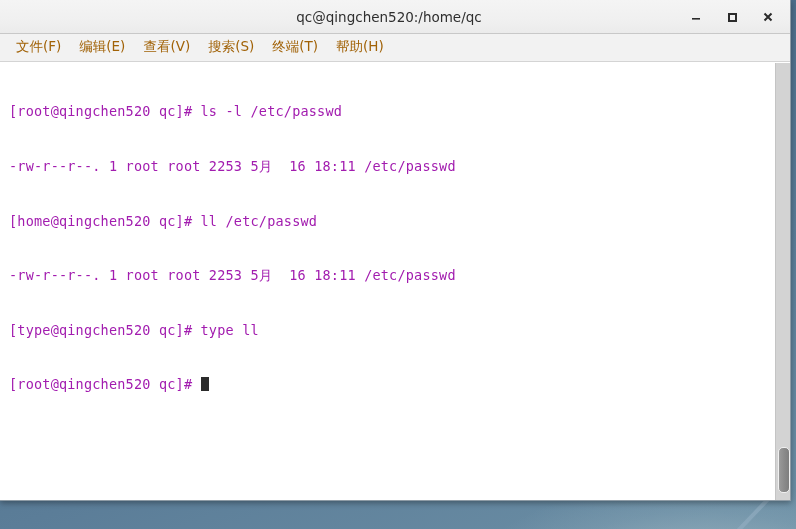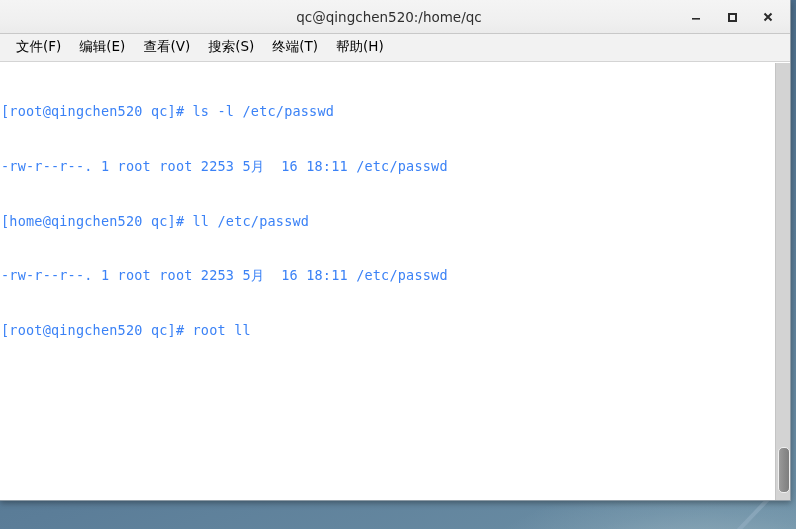--- a/index.html
+++ b/index.html
@@ -99,21 +99,21 @@
     height: 27px;
     background: #f2f2f2;
     border-bottom: 1px solid #d4d4d4;
     display: flex;
     align-items: center;
     padding-left: 7px;
     flex: 0 0 auto;
   }
   .menu-item {
     font-size: 13.5px;
-    color: #000000;
+    color: #a16207;
     padding: 2px 9px 3px 9px;
     font-family: "DejaVu Sans", sans-serif;
     white-space: nowrap;
     cursor: default;
   }
 
   #term-body {
     flex: 1 1 auto;
     display: flex;
     background: #ffffff;
@@ -127,22 +127,23 @@
     overflow: hidden;
     font-family: "DejaVu Sans Mono", monospace;
     font-size: 13.5px;
     line-height: 18.2px;
     color: #000000;
     white-space: pre;
   }
   .term-line {
     white-space: pre;
     height: 18.2px;
-    color: #3b82f6;
+    color: #a21caf;
     letter-spacing: 0.2px;
+    padding-left: 8px;
   }
   .cursor-block {
     display: inline-block;
     width: 8px;
     height: 14px;
     background: #2b2b2b;
     vertical-align: -2px;
   }
 
   
@@ -207,21 +208,22 @@
       <div class="menu-item">终端(T)</div>
       <div class="menu-item">帮助(H)</div>
     </div>
 
     <div id="term-body">
       <div id="term-screen">
         <div class="term-line">[root@qingchen520 qc]# ls -l /etc/passwd</div>
         <div class="term-line">-rw-r--r--. 1 root root 2253 5月  16 18:11 /etc/passwd</div>
         <div class="term-line">[home@qingchen520 qc]# ll /etc/passwd</div>
         <div class="term-line">-rw-r--r--. 1 root root 2253 5月  16 18:11 /etc/passwd</div>
-        <div class="term-line">[root@qingchen520 qc]# root ll</div>
+        <div class="term-line">[type@qingchen520 qc]# type ll</div>
+        <div class="term-line"><span>[root@qingchen520 qc]# </span><span class="cursor-block"></span></div>
       </div>
       <div id="term-scrollbar">
         <div id="scroll-thumb"></div>
       </div>
     </div>
 
   </div>
 </div>
 
 </body></html>

